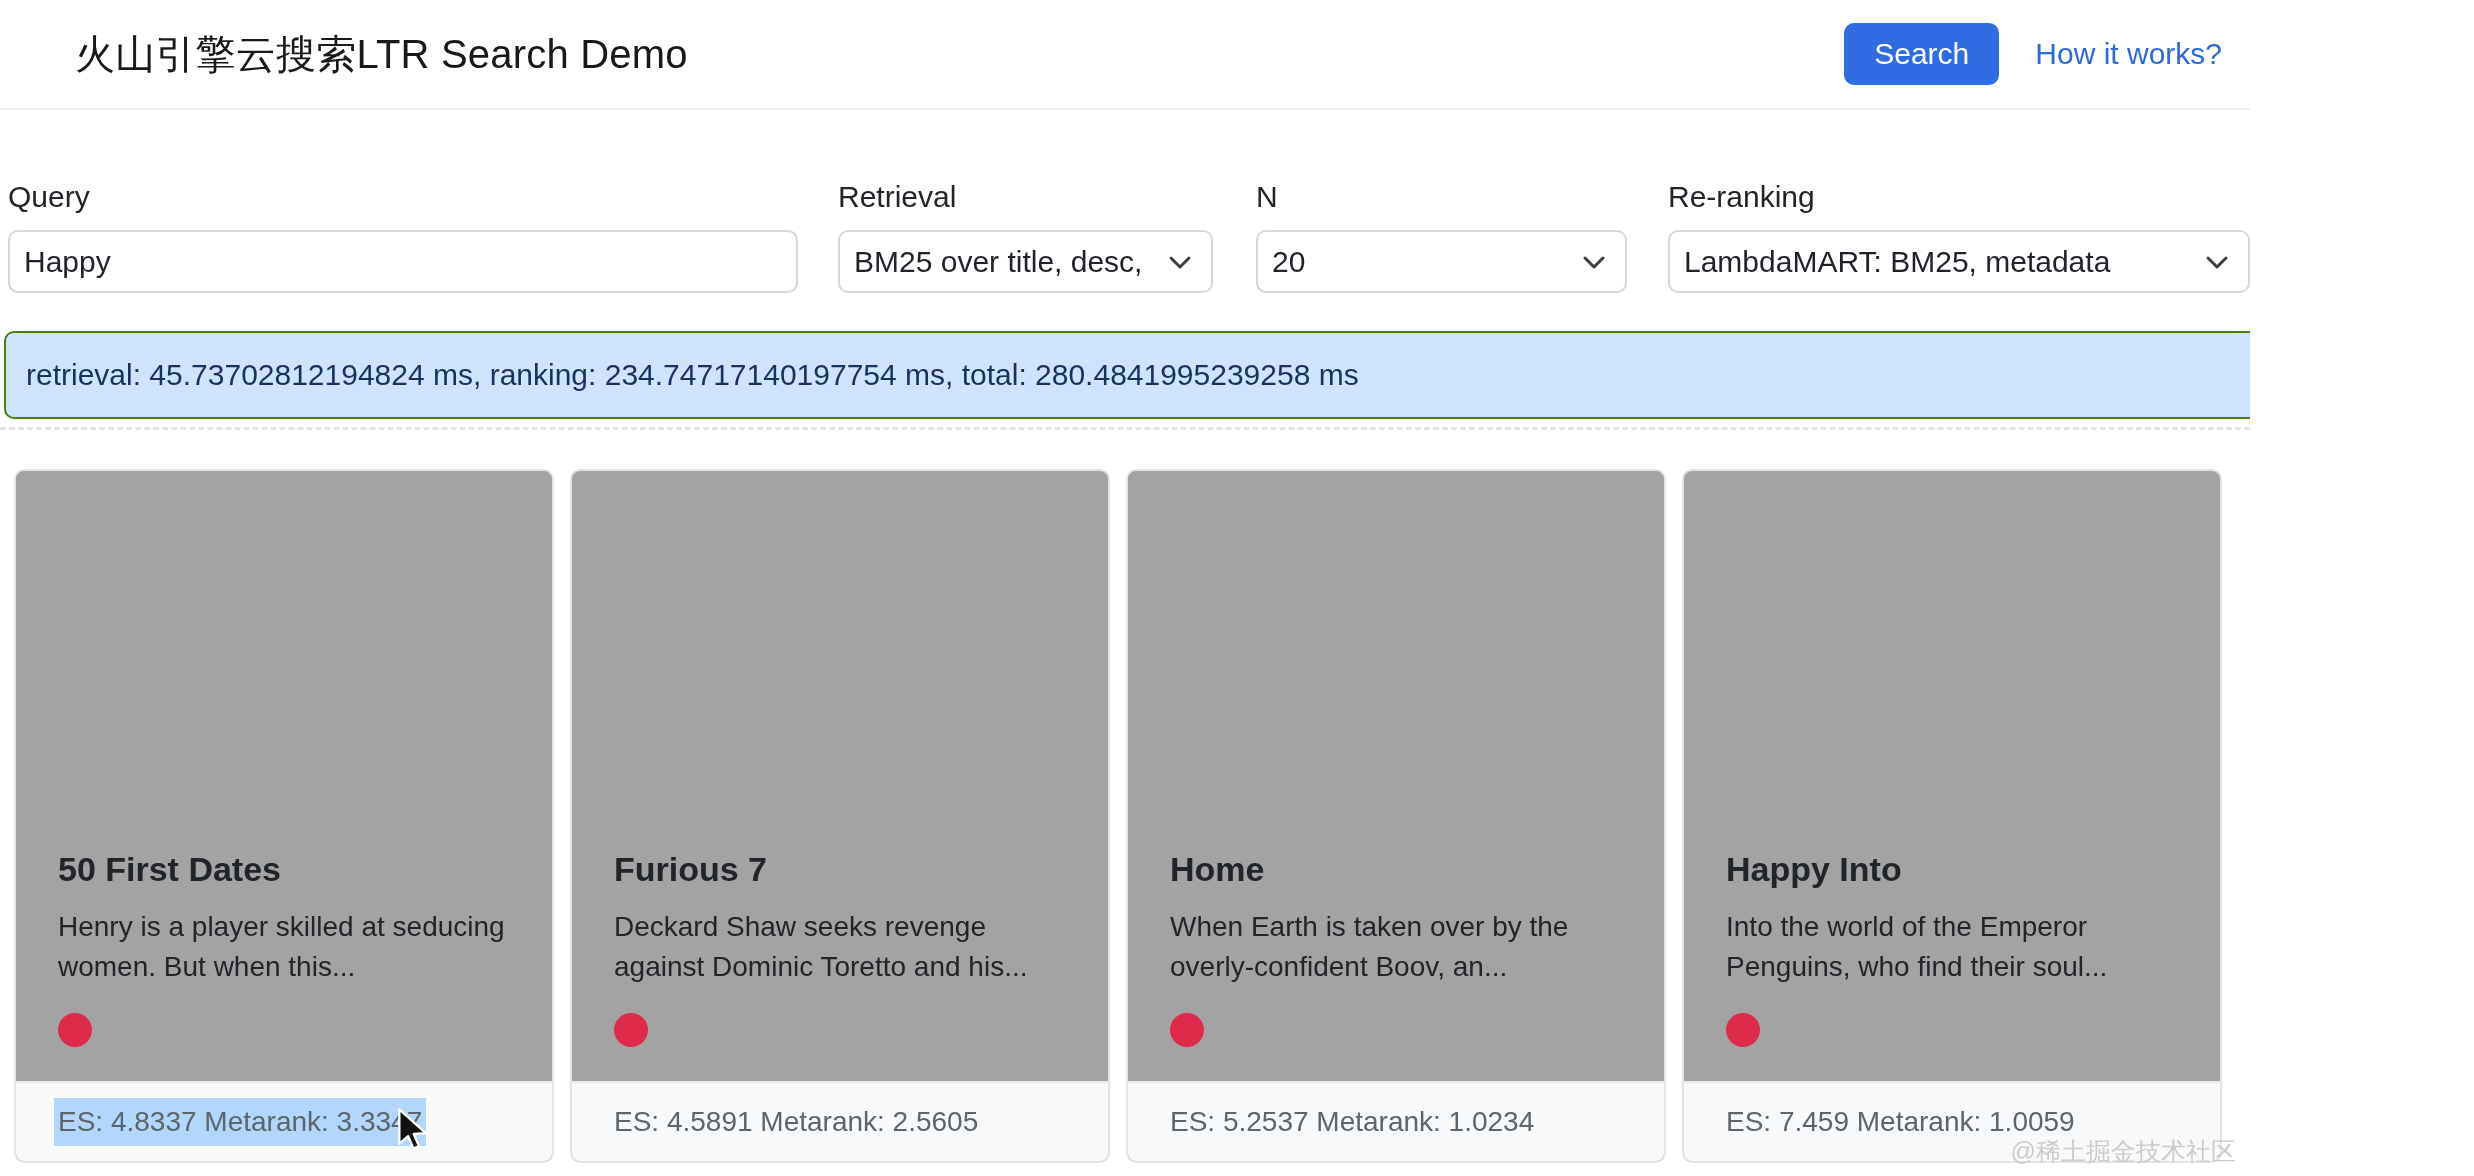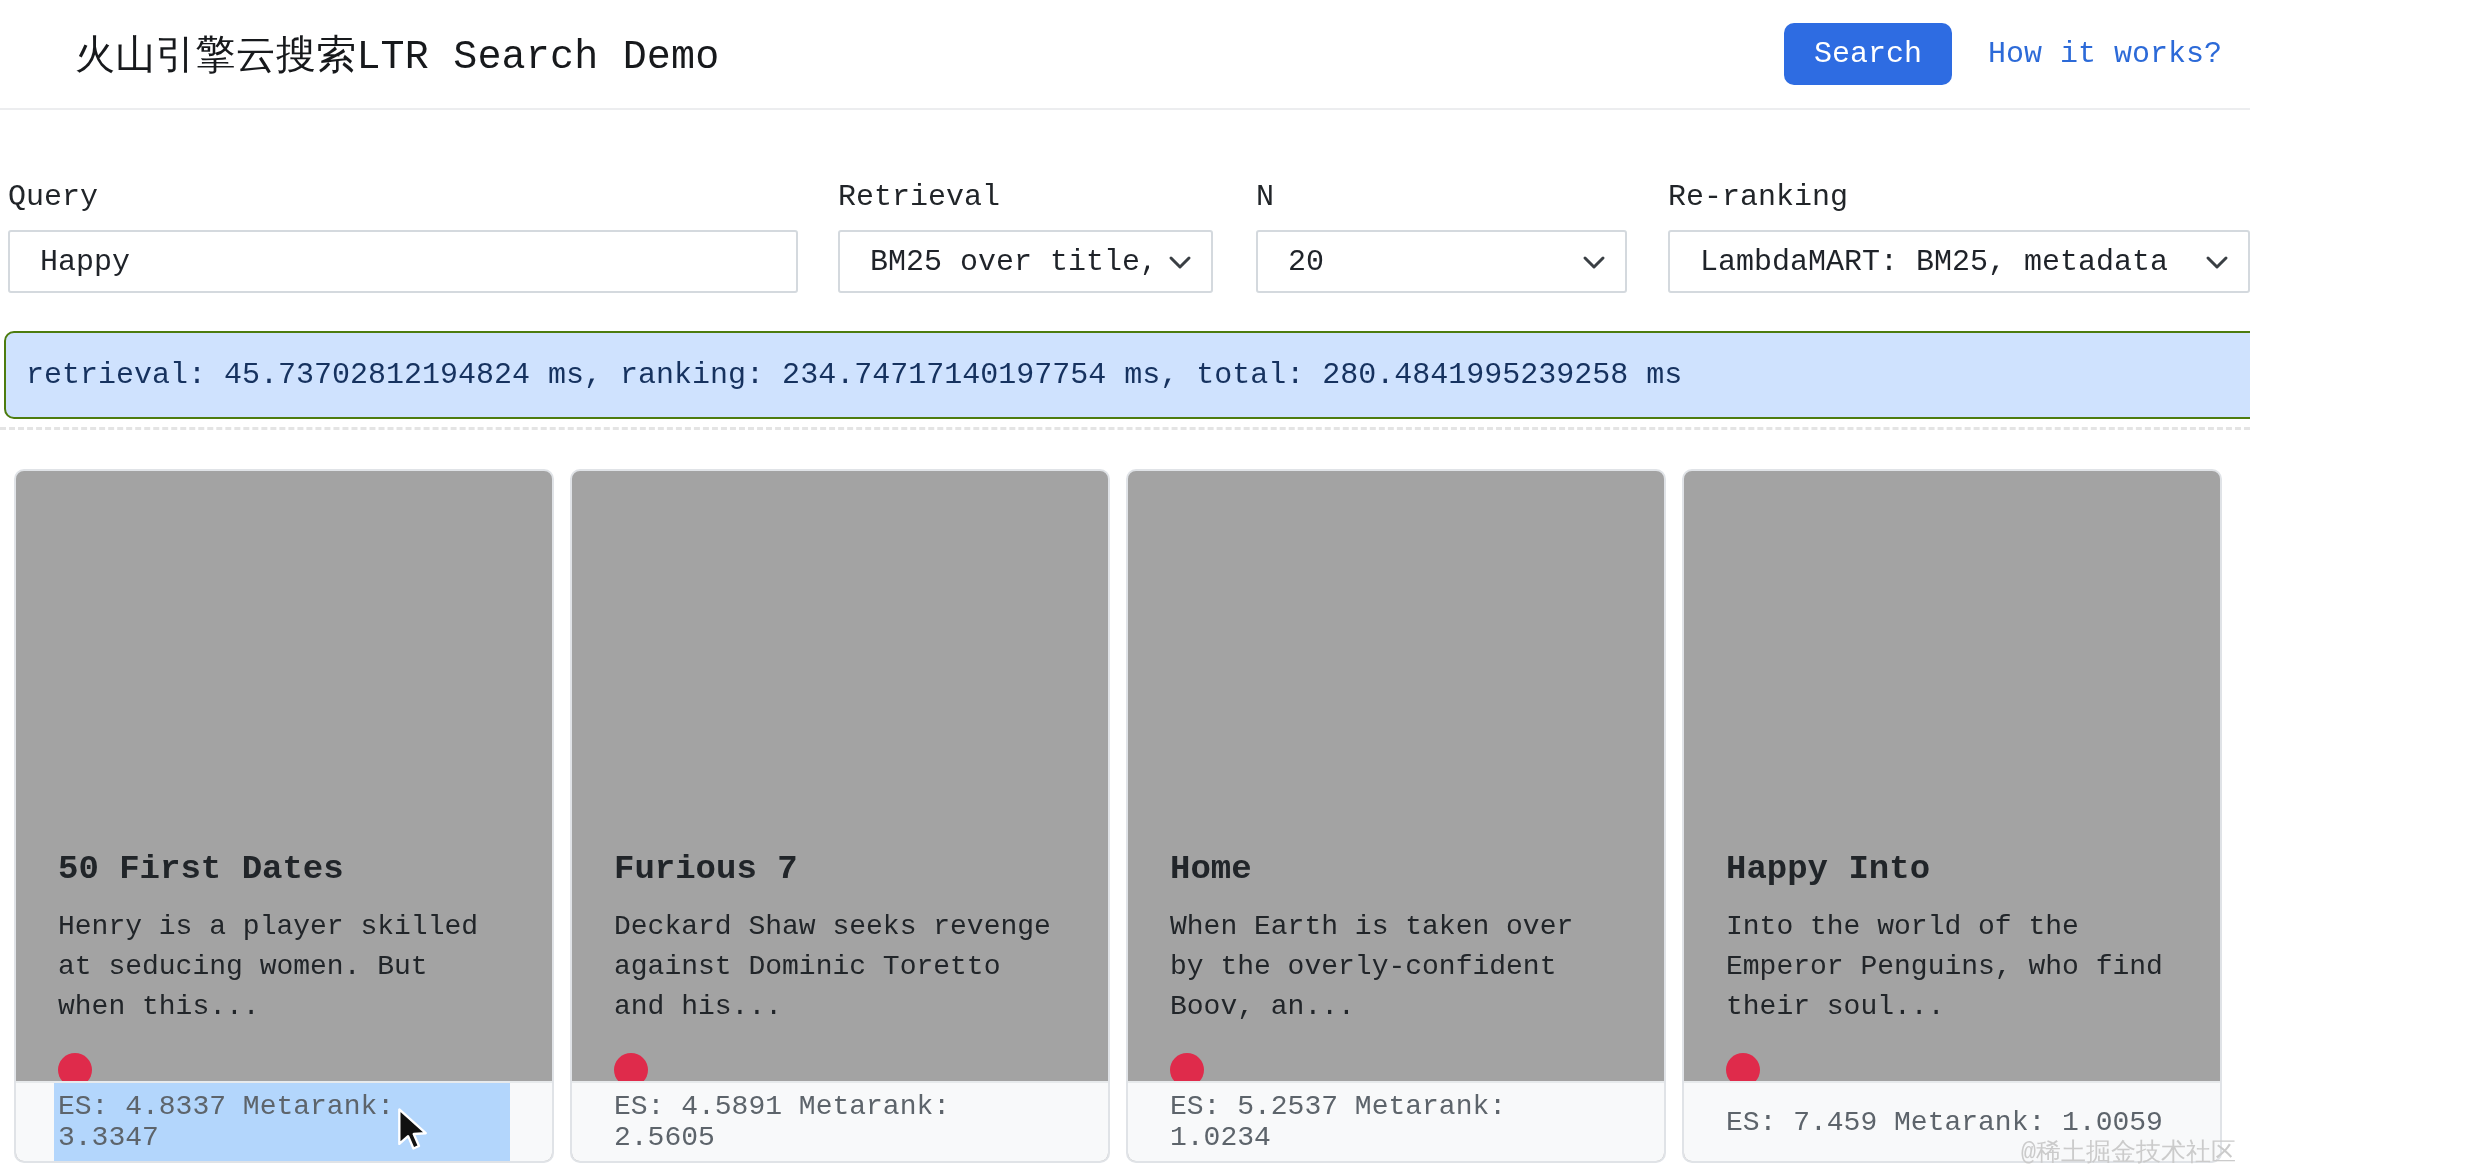--- a/index.html
+++ b/index.html
@@ -3,21 +3,21 @@
 <meta charset="utf-8">
 <style>
   * { margin: 0; padding: 0; box-sizing: border-box; }
   html, body { background: #ffffff; }
   .page {
     position: relative;
     width: 2250px;
     height: 1176px;
     background: #fff;
     overflow: hidden;
-    font-family: Liberation Mono, monospace;
+    font-family: Liberation Sans, sans-serif;
     color: #212529;
   }
 
   
   .topbar {
     position: absolute; top: 0; left: 0; right: 0; height: 110px;
     border-bottom: 2px solid #ecedef;
     display: flex; align-items: center;
   }
   .topbar-title {
@@ -43,25 +43,25 @@
   .form-area { position: absolute; top: 180px; left: 0; right: 0; height: 120px; }
   .fcol { position: absolute; top: 0; }
   .fcol-query     { left: 8px;    width: 790px; }
   .fcol-retrieval { left: 838px;  width: 375px; }
   .fcol-n         { left: 1256px; width: 371px; }
   .fcol-rerank    { left: 1668px; width: 582px; }
   .form-label { display: block; font-size: 30px; color: #212529; height: 38px; margin-bottom: 12px; }
   .control {
     position: relative;
     width: 100%; height: 63px;
-    border: 2px solid #d4d9de; border-radius: 3px;
+    border: 2px solid #d4d9de; border-radius: 10px;
     background: #fff;
     font-size: 30px; color: #1f2329;
     display: flex; align-items: center;
-    padding: 0 30px;
+    padding: 0 14px;
     overflow: hidden; white-space: nowrap;
   }
   .control input {
     border: none; outline: none; width: 100%;
     font-size: 30px; color: #1f2329; font-family: inherit;
   }
   .select { cursor: pointer; padding-right: 62px; }
   .select .sel-text { overflow: hidden; white-space: nowrap; display: block; width: 100%; }
   .chev { position: absolute; right: 18px; top: 50%; margin-top: -13px; }
   .form-search-btn { position: absolute; left: 2272px; top: 52px; width: 200px; height: 63px; }

